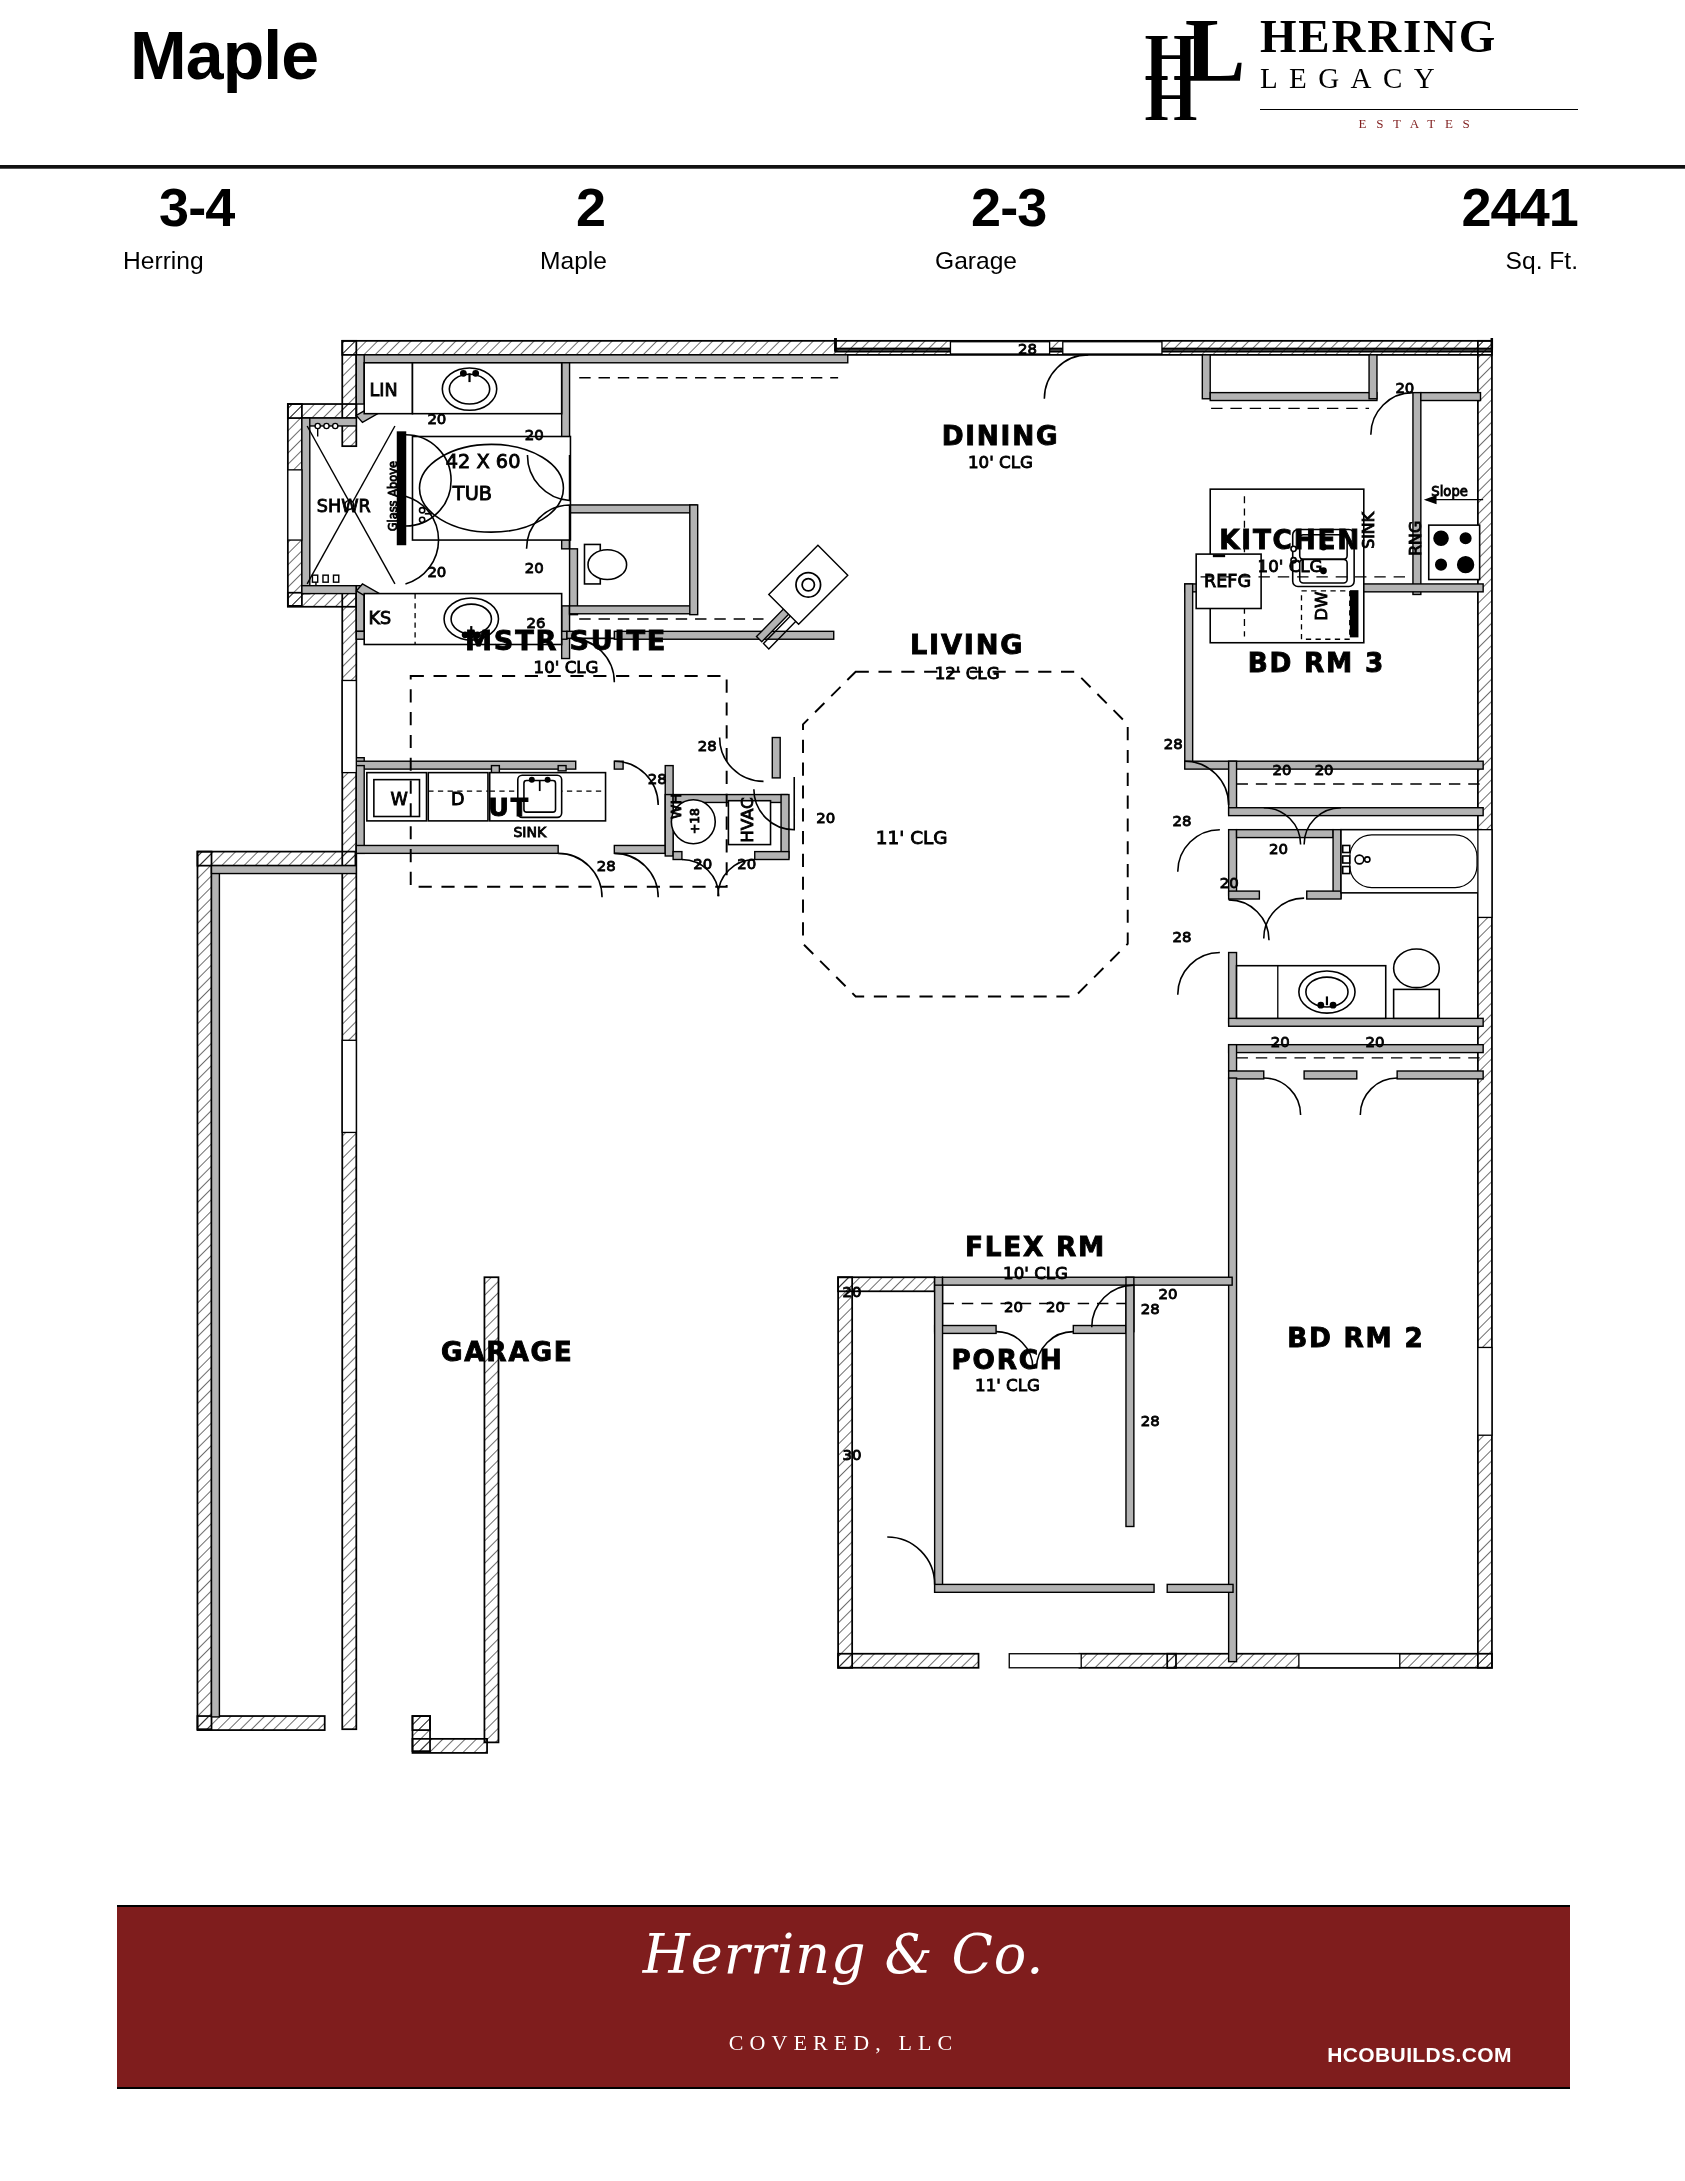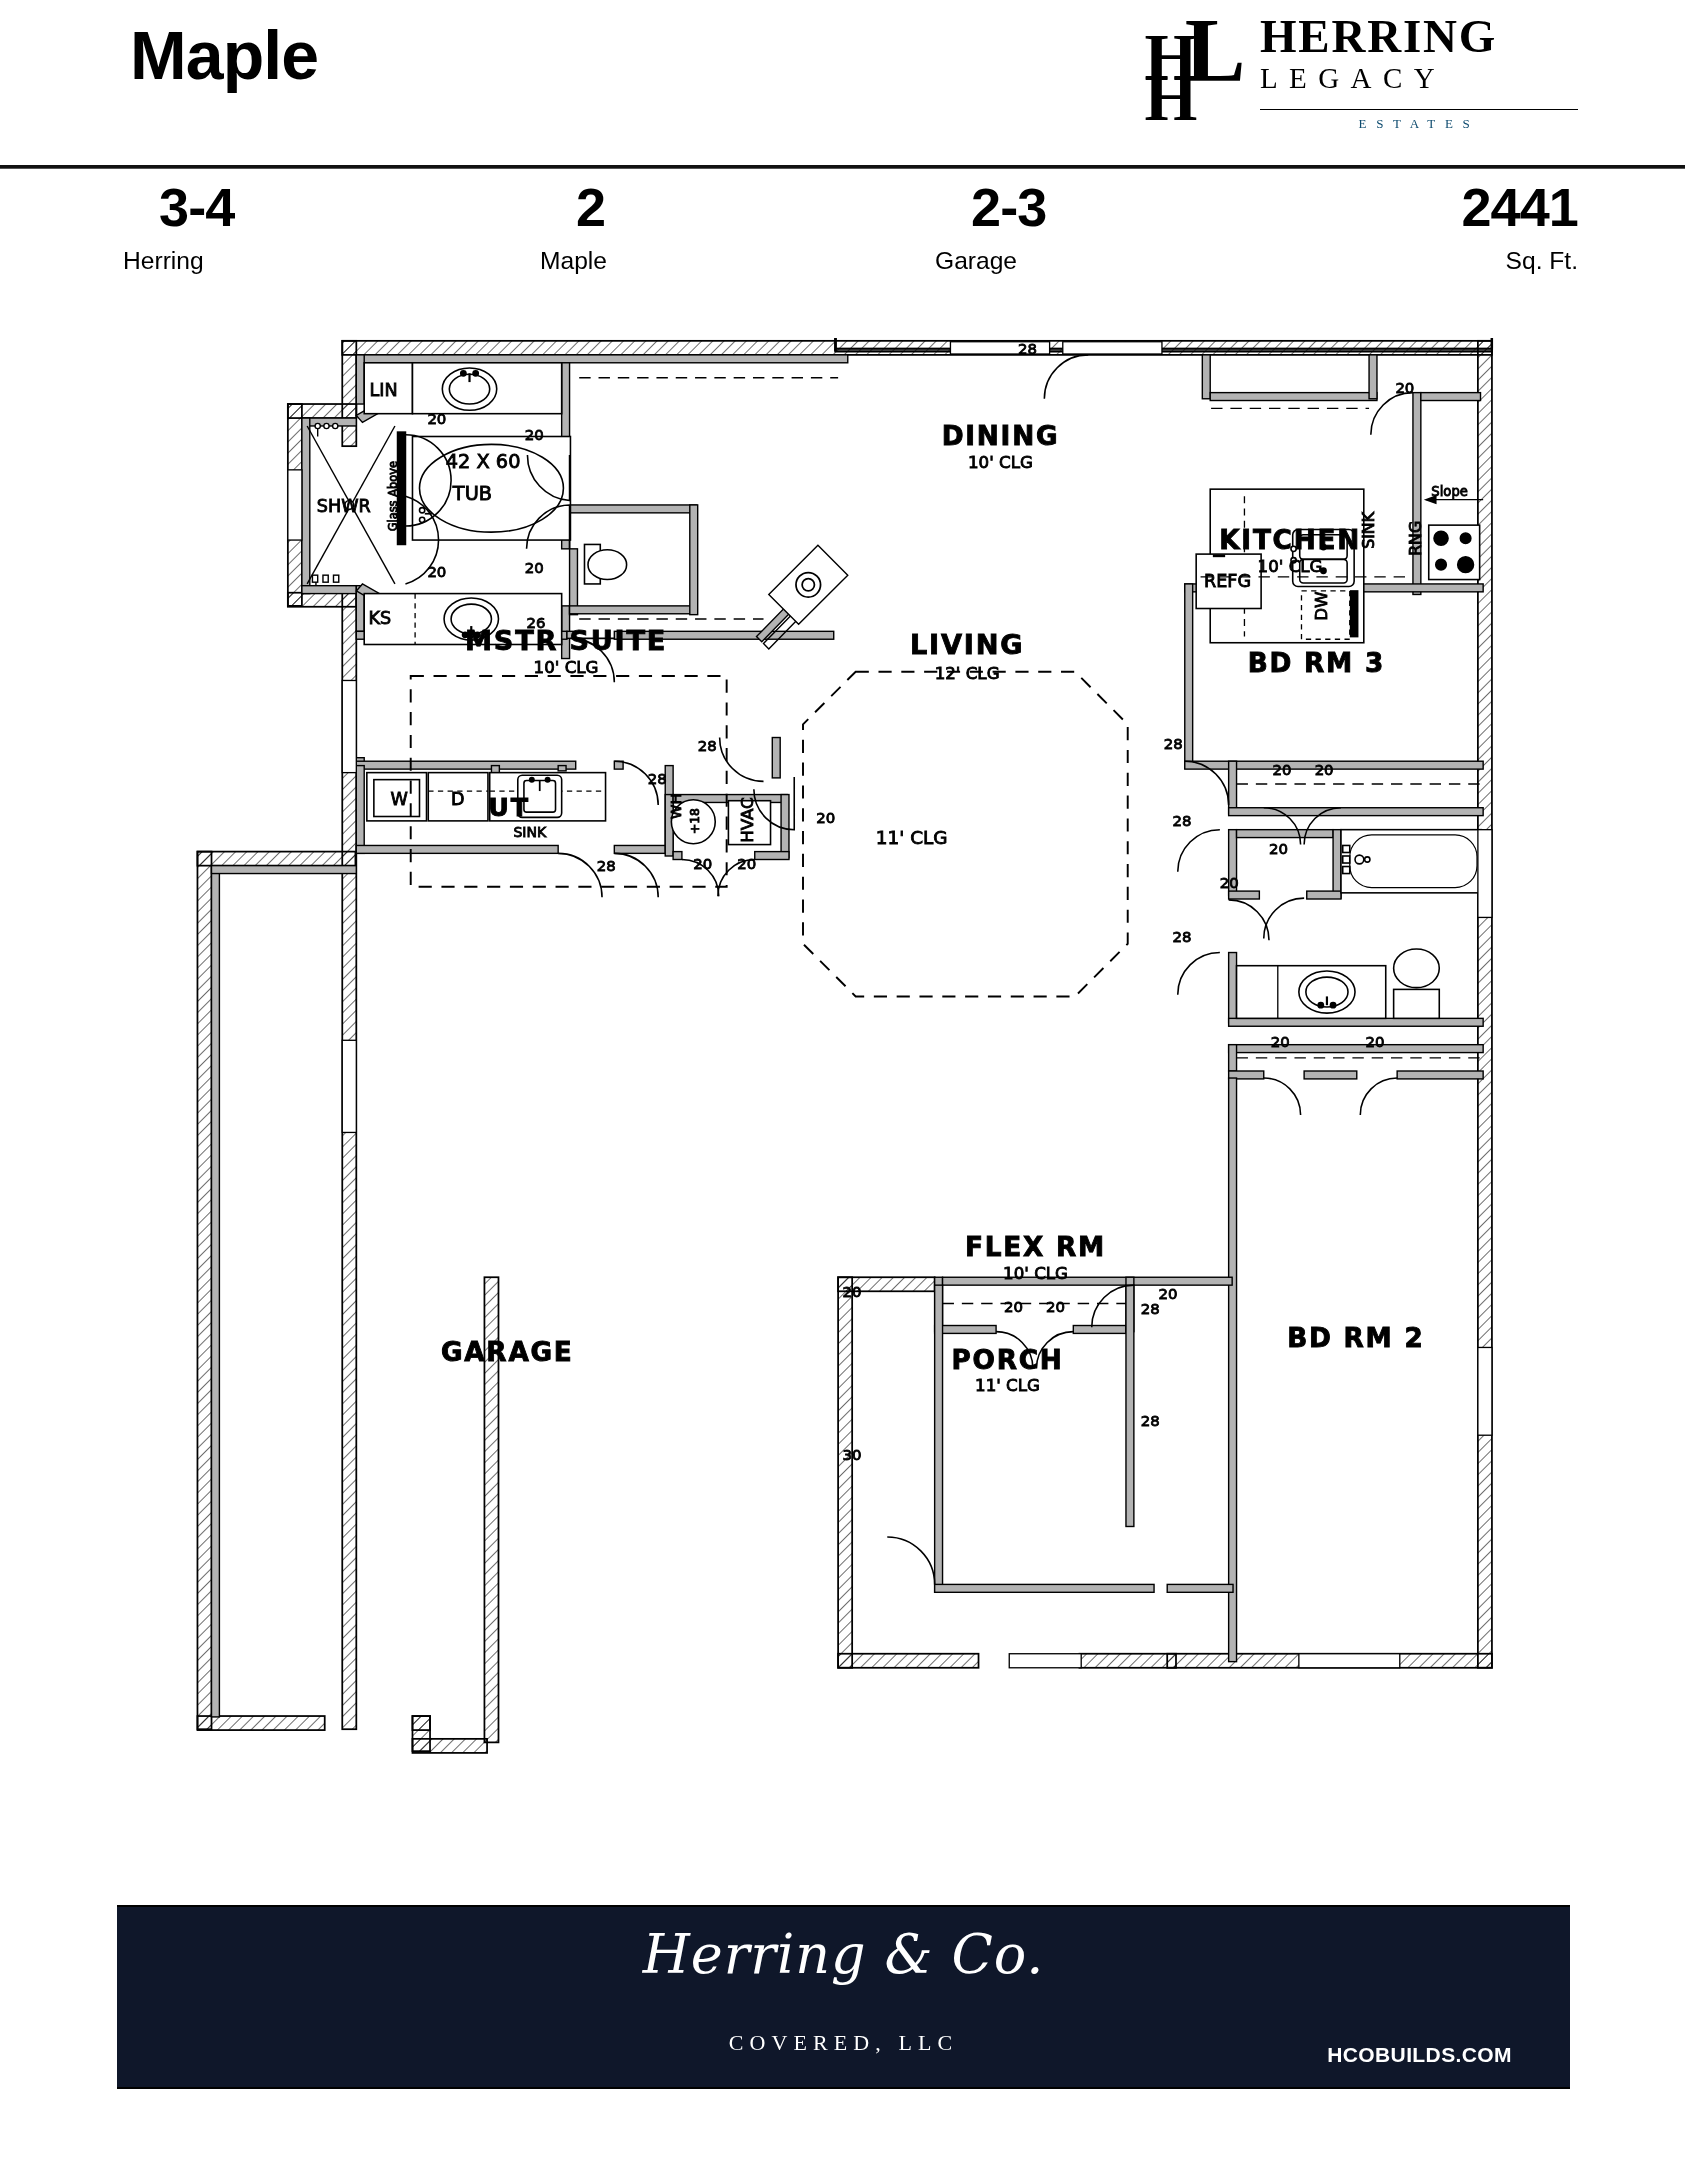--- a/index.html
+++ b/index.html
@@ -70,21 +70,21 @@
     color: #000;
     padding-top: 3.5px;
     border-bottom: 1.8px solid #000;
     padding-bottom: 14px;
     width: 318px;
   }
   #logo-estates {
     font-family: "Liberation Serif", serif;
     font-size: 13px;
     letter-spacing: 9.7px;
-    color: #0c4a6e;
+    color: #7f1d1d;
     padding-top: 6.1px;
     text-align: center;
     width: 318px;
   }
 
   #header-rule {
     position: absolute;
     left: 0; top: 165px;
     width: 1685px; height: 0;
     border-top: 3.5px solid #111;
@@ -636,20 +636,20 @@
           <text class="dim-lbl" x="1300" y="1240">28</text>
           <text class="dim-lbl" x="960" y="1278">30</text>
           <text class="dim-lbl" x="960" y="1092">20</text>
           <text class="dim-lbl" x="1320" y="1095">20</text>
         </g>
 
       </g>
     </svg>
   </div>
 
-  <div id="footer" style="background: #0f172a;">
+  <div id="footer" style="background: #7f1d1d;">
     <div id="footer-script">Herring &amp; Co.</div>
     <div id="footer-builders">COVERED, LLC</div>
     <div id="footer-url">HCOBUILDS.COM</div>
   </div>
 
 </div>
 
 
 </body></html>

